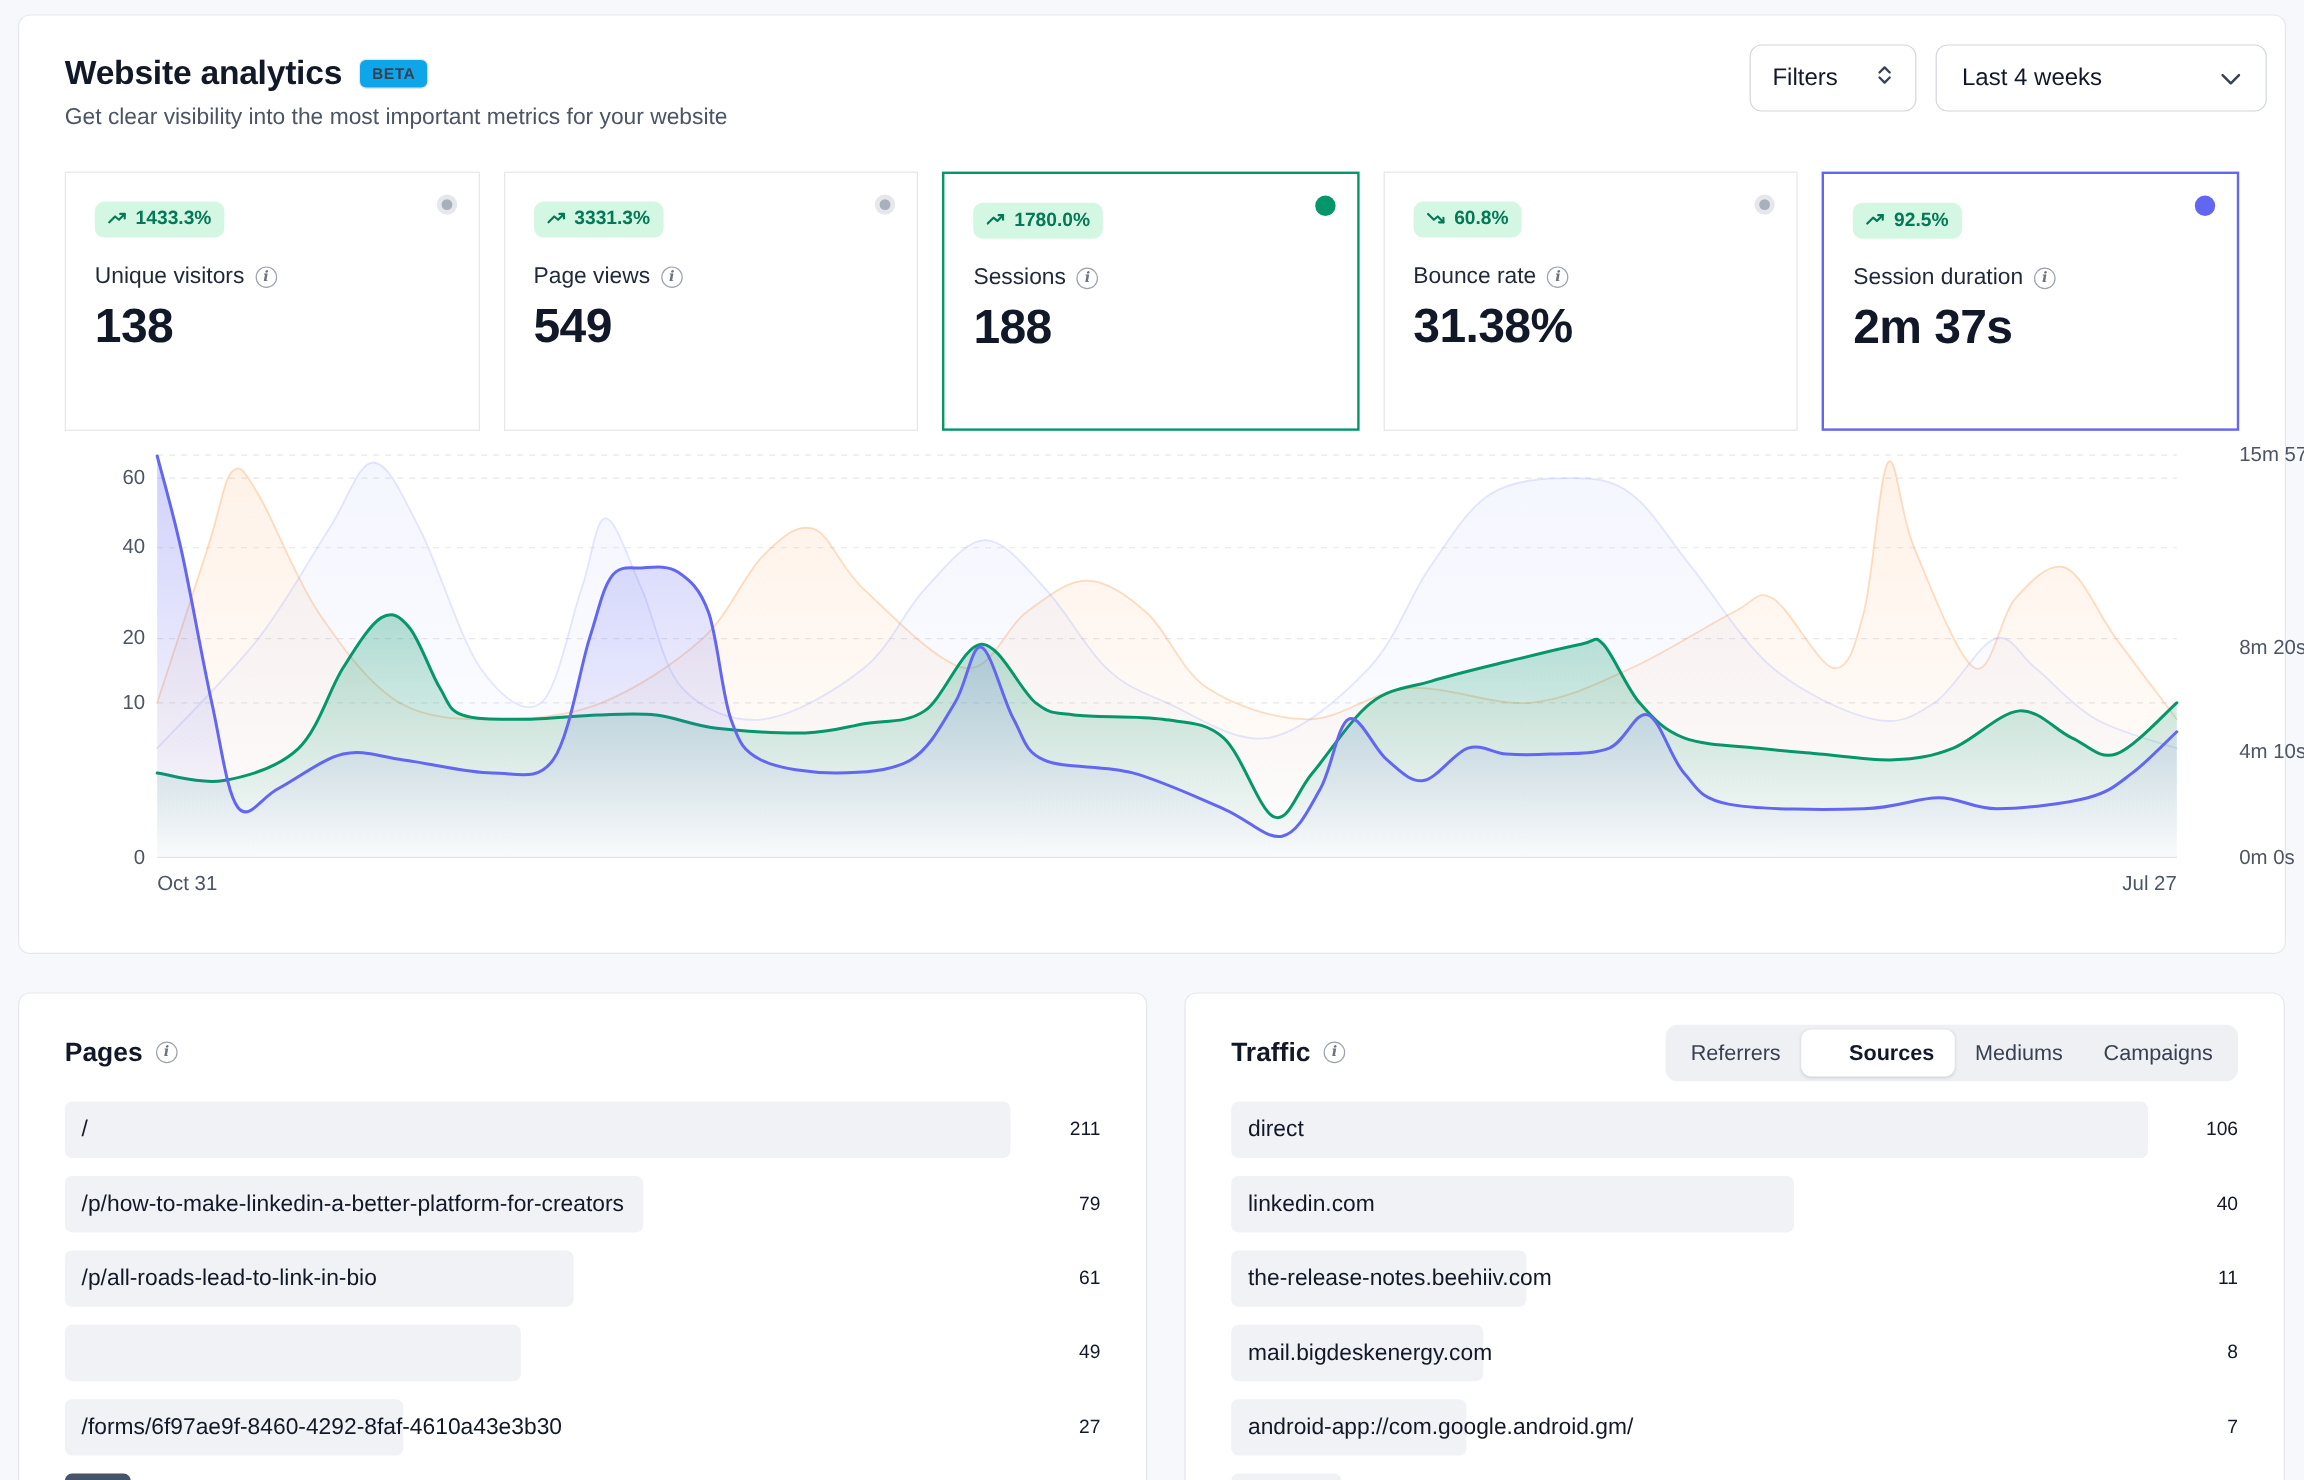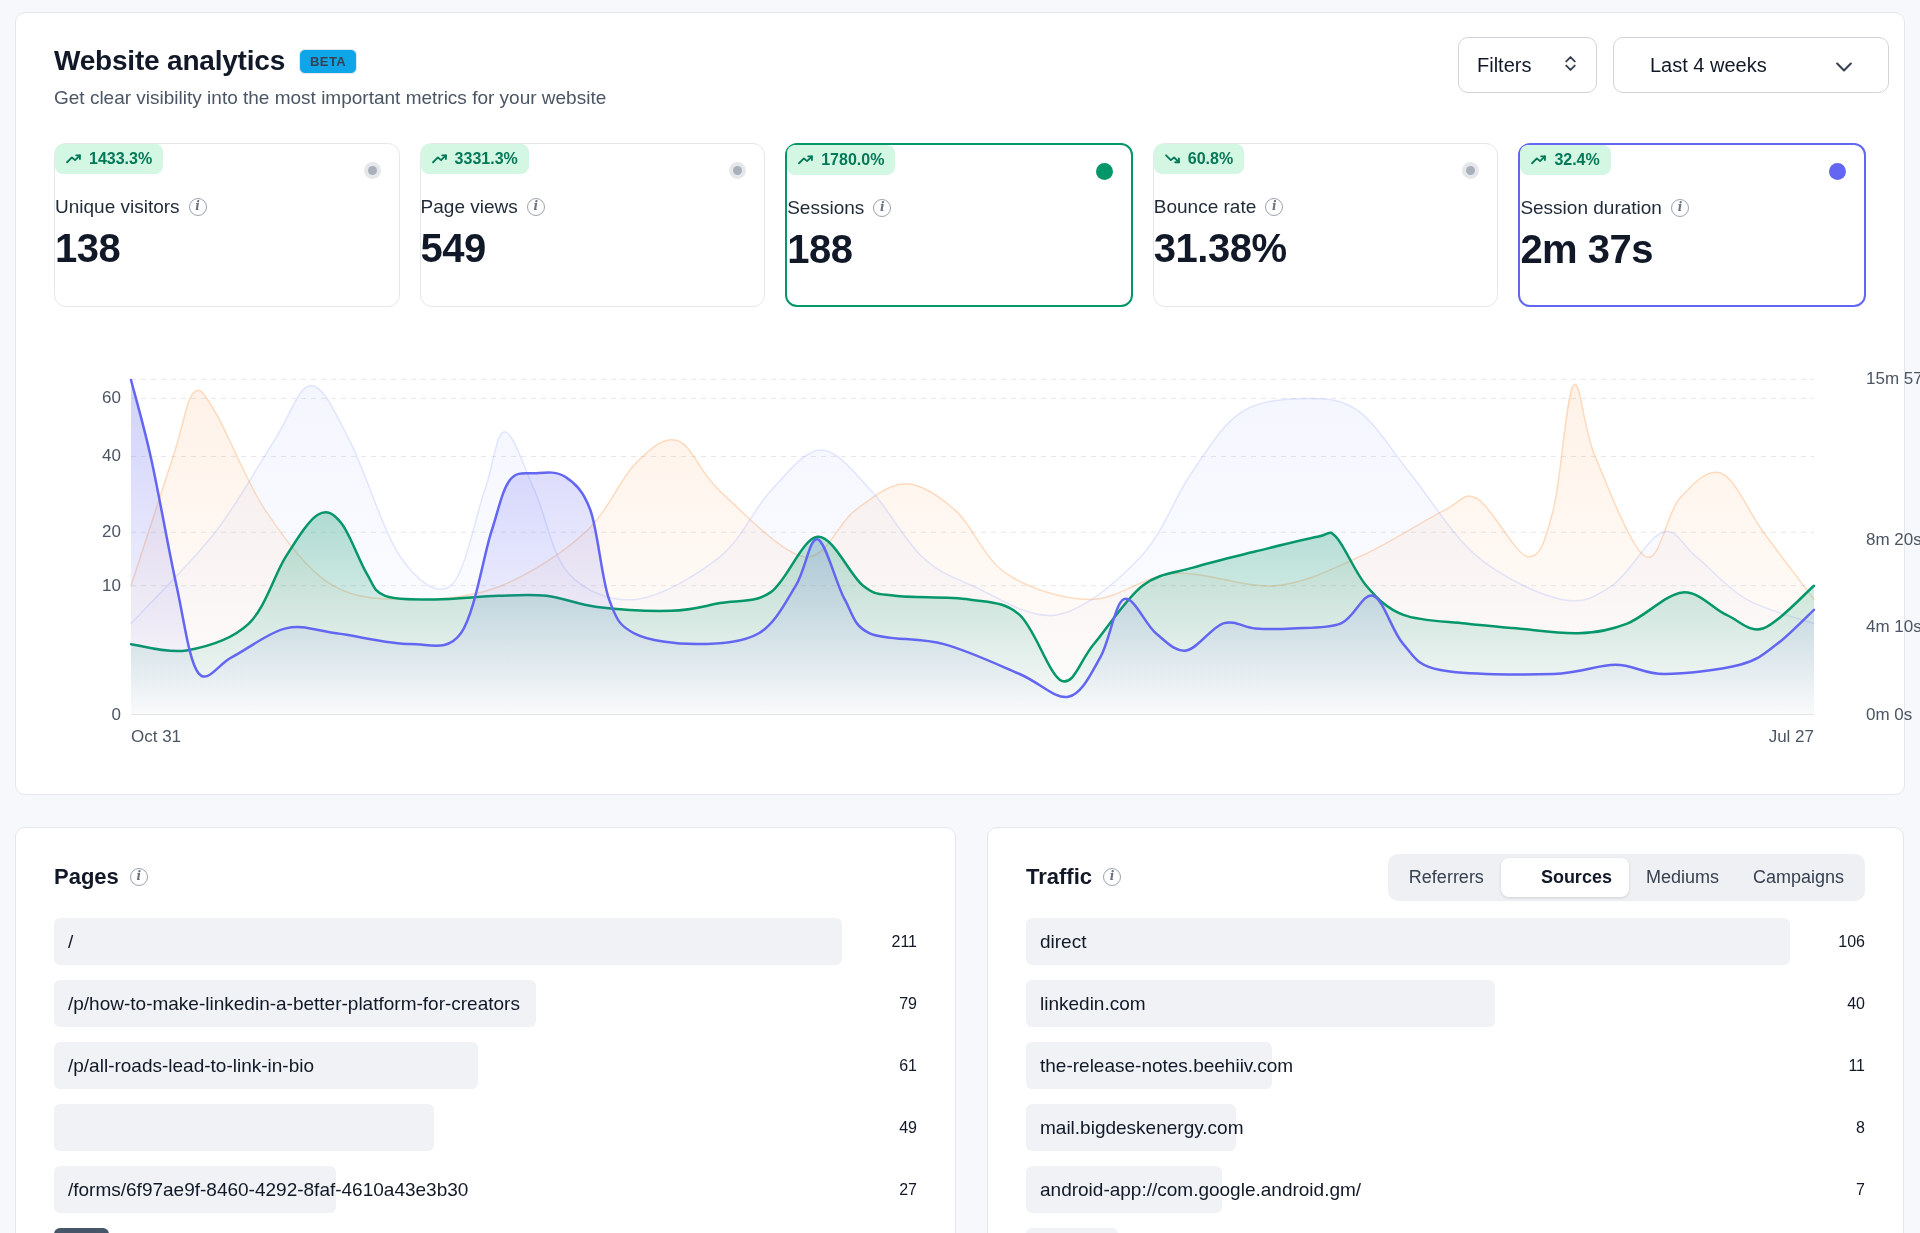--- a/index.html
+++ b/index.html
@@ -13,27 +13,27 @@
   .title-row { display:flex; align-items:center; gap:14px; }
   .page-title { font-size:28px; font-weight:700; letter-spacing:-0.2px; color:#111827; }
   .beta-badge { font-size:13px; font-weight:600; color:#374151; background:#0ea5e9;
     border:1px solid #e5e7eb; padding:4px 10px; border-radius:6px; letter-spacing:.4px; }
   .subtitle { margin-top:10px; font-size:19px; color:#4b5563; }
   .controls { position:absolute; top:24px; right:15px; display:flex; gap:16px; }
   .btn { display:flex; align-items:center; justify-content:space-between; background:#fff;
     border:1px solid #d1d5db; border-radius:10px; font-size:20px; color:#111827; height:56px;
     font-family:inherit; cursor:pointer; }
   #filters-btn { width:139px; padding:0 18px; }
-  #period-select { width:276px; padding:0 36px; }
+  #period-select { width:276px; padding:0 21px; }
   .btn svg { flex:none; }
 
   
   #metrics-row { position:absolute; left:38px; top:130px; right:38px; display:flex; gap:20px; }
-  .metric-card { position:relative; flex:1; height:164px; background:#fff; border:1.5px solid #e5e7eb;
-    border-radius:12px; cursor:pointer; --accent:#059669; }
+  .metric-card { position:relative; flex:1; height:216px; background:#fff; border:1.5px solid #e5e7eb;
+    border-radius:0; padding:24px; cursor:pointer; --accent:#059669; }
   .metric-card.selected { border:2px solid var(--accent); }
   .badge { display:inline-flex; align-items:center; gap:8px; background:#d4f7e4; color:#047857;
     font-size:16px; font-weight:600; padding:6px 11px; border-radius:8px; }
   .radio { position:absolute; top:18px; right:18px; width:17px; height:17px; border-radius:50%;
     background:#e5e7eb; }
   .radio::after { content:''; position:absolute; inset:4px; border-radius:50%; background:#a8b0bc; }
   .metric-card.selected .radio { background:var(--accent); }
   .metric-card.selected .radio::after { background:var(--accent); }
   .metric-label-row { display:flex; align-items:center; gap:9px; margin-top:22px; }
   .metric-label { font-size:19px; color:#1f2937; }
@@ -191,21 +191,21 @@
       <div class="metric-card selected" style="--accent: #6366f1;">
     <div class="metric-top">
       <span class="badge">
         <span>
           <svg width="15" height="11" viewBox="0 0 14 10" fill="none" stroke="currentColor" stroke-width="1.7" stroke-linecap="round" stroke-linejoin="round">
             <polyline points="1,8.5 5.5,4 8.5,6.5 13,2"></polyline>
                 <polyline points="9.5,2 13,2 13,5.5"></polyline>
           </svg>
         </span>
 
-        <span class="badge-text">32.4%</span>
+        <span class="badge-text">92.5%</span>
       </span>
       <span class="radio"></span>
     </div>
     <div class="metric-label-row">
       <span class="metric-label">Session duration</span>
       <span class="info-icon">i</span>
     </div>
     <div class="metric-value">2m 37s</div>
   </div>
     </div>

